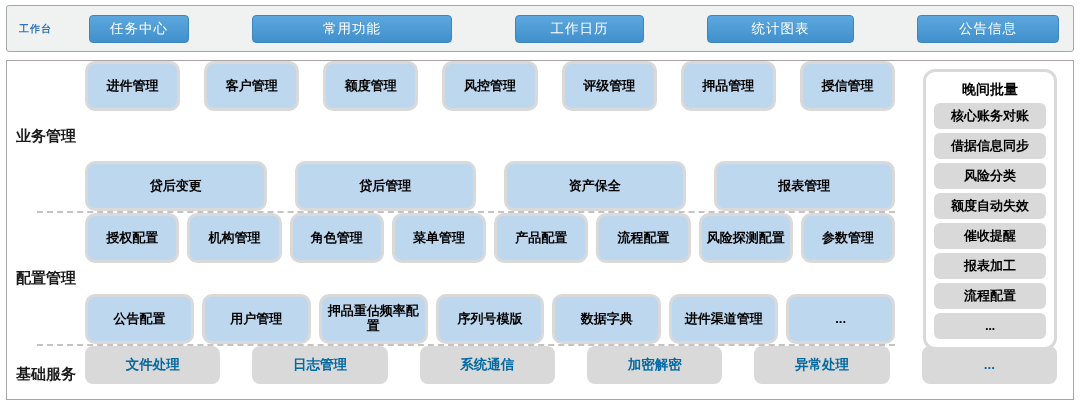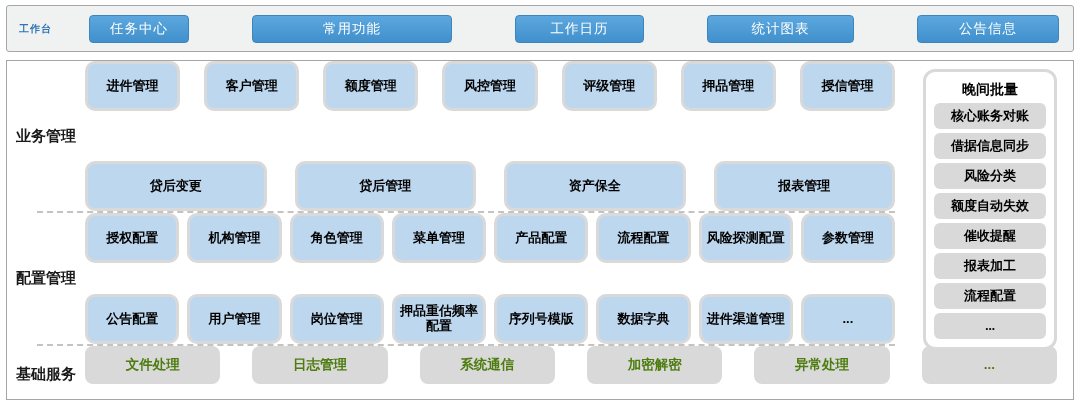--- a/index.html
+++ b/index.html
@@ -61,21 +61,21 @@
   
   .btn{
     flex:1;box-sizing:border-box;display:flex;align-items:center;justify-content:center;
     text-align:center;font-weight:bold;font-size:13px;line-height:1.15;
     padding:2px 4px;cursor:default;
   }
   .btn-blue{
     background:#bdd7ee;border:3px solid #d9d9d9;border-radius:10px;color:#000;
   }
   .btn-gray{
-    background:#d9d9d9;border-radius:8px;color:#4d7c0f;font-size:13.5px;
+    background:#d9d9d9;border-radius:8px;color:#0369a1;font-size:13.5px;
   }
   
   .sidebar{
     position:absolute;top:8px;right:16px;width:134px;height:281px;
     box-sizing:border-box;background:#fff;border:3px solid #d9d9d9;border-radius:12px;
     padding:7px 8px 8px;display:flex;flex-direction:column;font-family:Liberation Serif, serif;
   }
   .sidebar-title{
     text-align:center;font-weight:bold;font-size:14px;color:#000;
     height:22px;line-height:22px;flex:none;
@@ -135,21 +135,20 @@
           <div class="btn btn-blue">角色管理</div>
           <div class="btn btn-blue">菜单管理</div>
           <div class="btn btn-blue">产品配置</div>
           <div class="btn btn-blue">流程配置</div>
           <div class="btn btn-blue">风险探测配置</div>
           <div class="btn btn-blue">参数管理</div>
         </div>
       <div class="row row-c">
           <div class="btn btn-blue">公告配置</div>
           <div class="btn btn-blue">用户管理</div>
-          <div class="btn btn-blue">岗位管理</div>
           <div class="btn btn-blue">押品重估频率配置</div>
           <div class="btn btn-blue">序列号模版</div>
           <div class="btn btn-blue">数据字典</div>
           <div class="btn btn-blue">进件渠道管理</div>
           <div class="btn btn-blue">...</div>
         </div>
     </div>
   </div>
 
   <div class="divider"></div>

